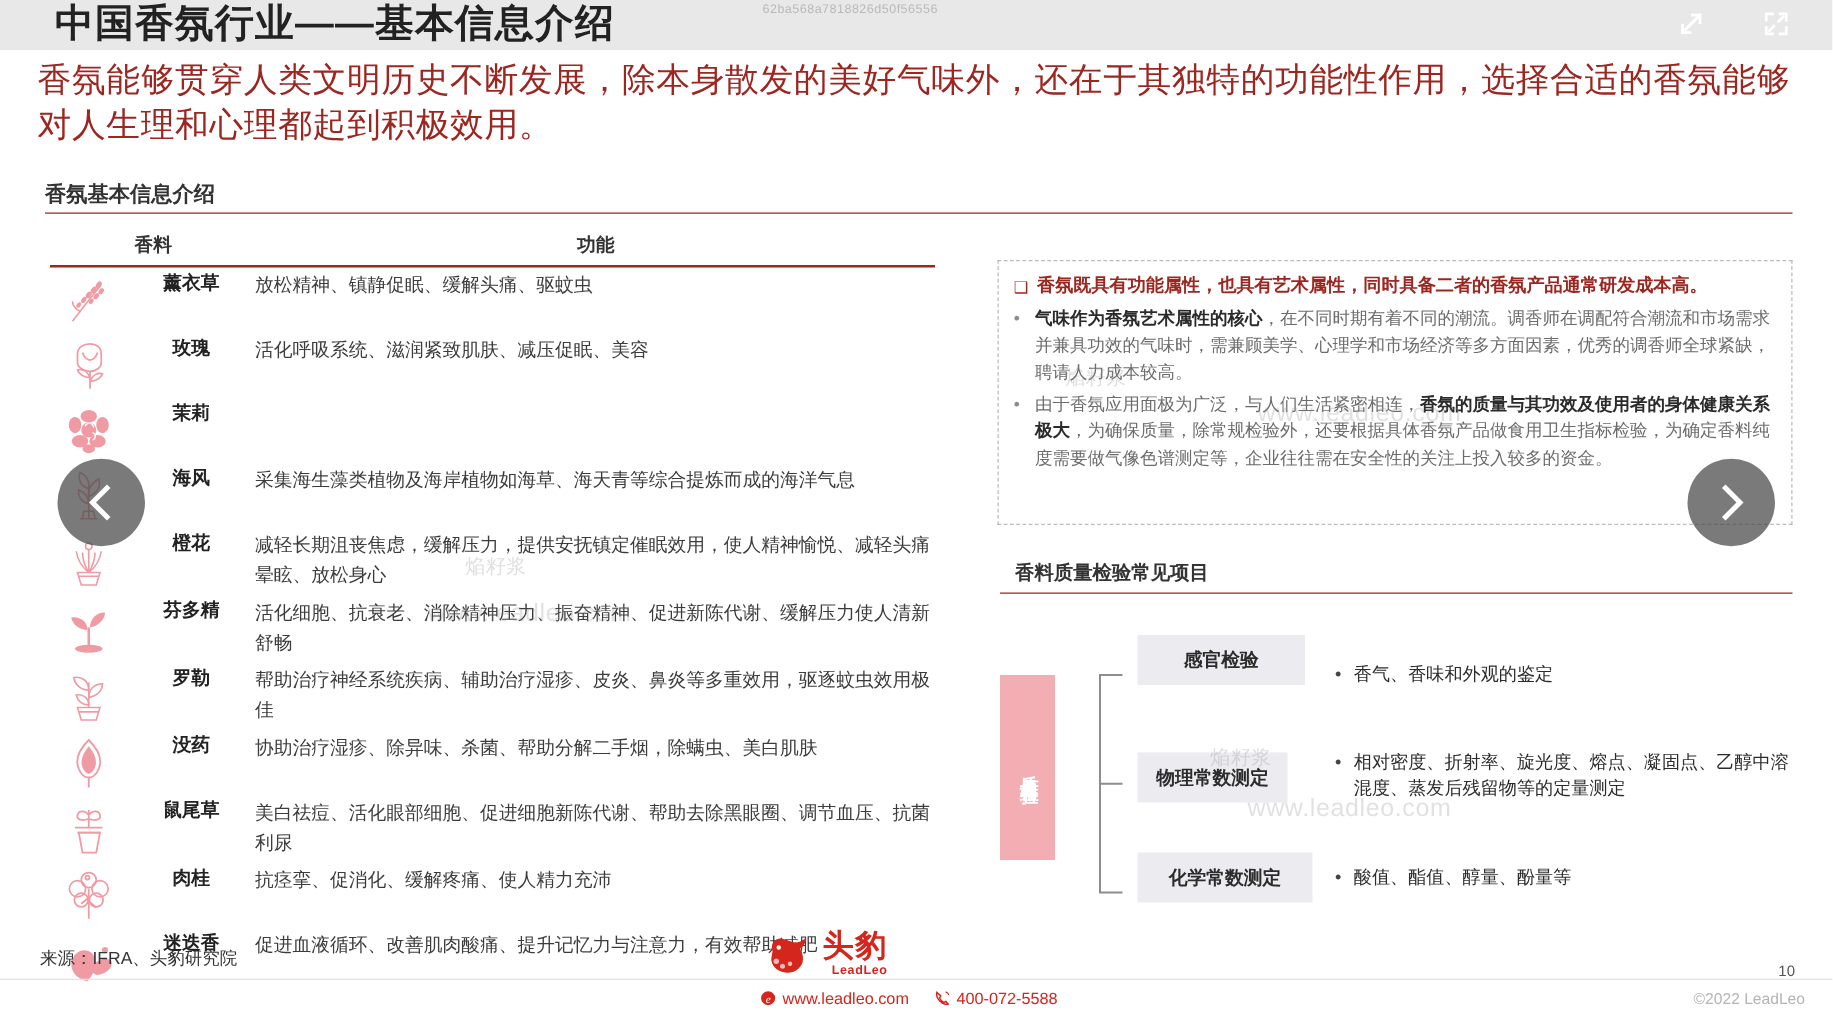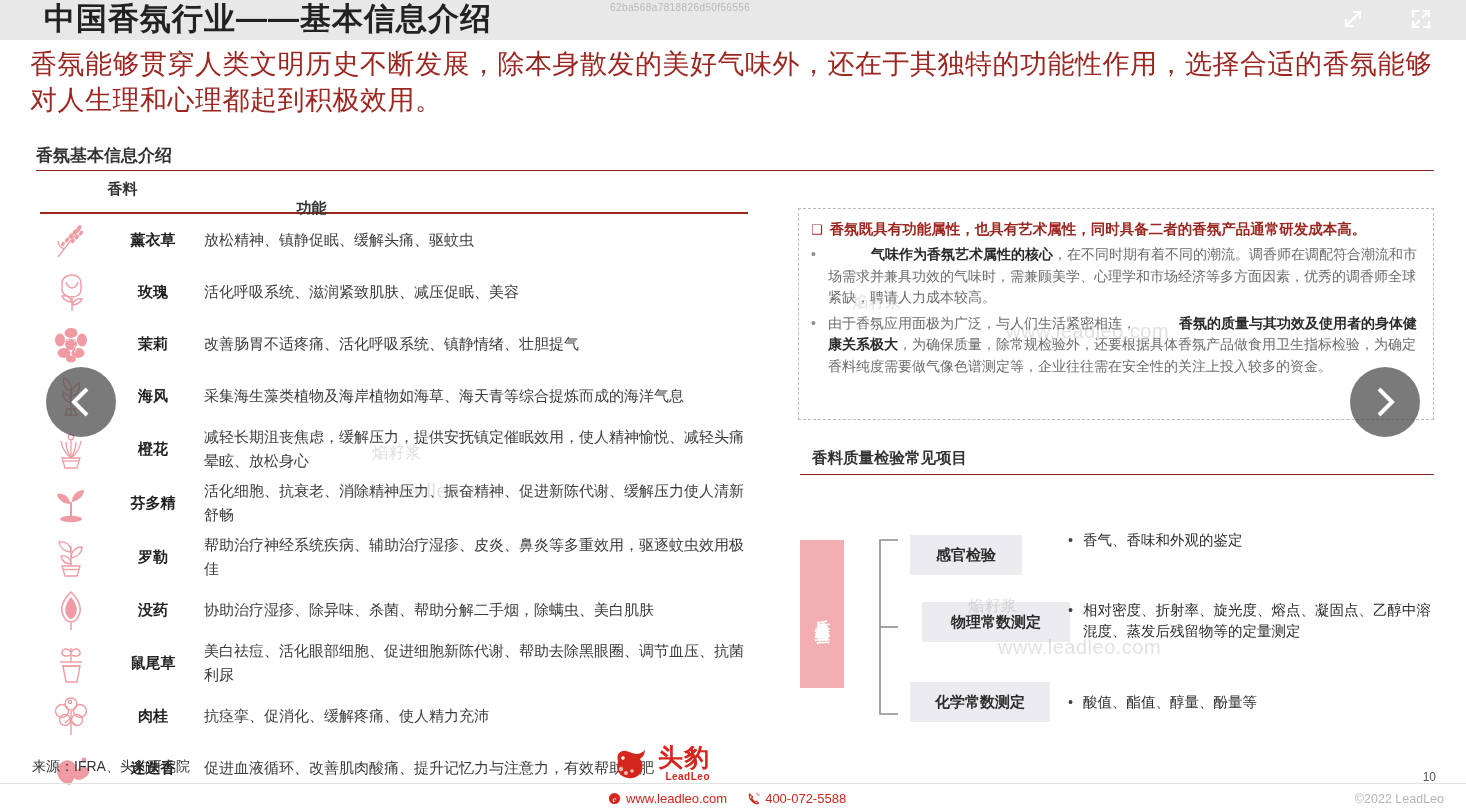--- a/index.html
+++ b/index.html
@@ -41,25 +41,25 @@
     position: absolute; left: 36px; top: 144px;
     font-size: 17px; font-weight: bold; color: #333;
   }
   .sec-rule-left {
     position: absolute; left: 36px; top: 170px; width: 1398px; height: 1px;
     background: #9c2620;
   }
 
   
   .tbl { position: absolute; left: 40px; top: 180px; width: 708px; }
-  .tbl-head { display: flex; height: 32px; align-items: flex-start; flex-direction: column; }
+  .tbl-head { display: flex; height: 32px; align-items: center; }
   .th-a { width: 165px; text-align: center; font-size: 15px; font-weight: bold; color:#333; }
   .th-b { width: 543px; text-align: center; font-size: 15px; font-weight: bold; color:#333; }
   .tbl-rule { height: 2px; background: #9c2620; width: 708px; }
-  .trow { display: flex; align-items: center; min-height: 44px; padding: 3px 0; }
+  .trow { display: flex; min-height: 44px; padding: 3px 0; }
   .cell-icon { width: 62px; flex: 0 0 62px; display:flex; align-items:center; justify-content:center; }
   .cell-icon svg { display:block; }
   .cell-name {
     width: 102px; flex: 0 0 102px; text-align: center;
     font-size: 15px; font-weight: bold; color: #222;
   }
   .cell-fn {
     flex: 1; font-size: 15px; line-height: 24px; color: #3c3c3c;
     padding-right: 4px;
   }
@@ -77,21 +77,21 @@
   .co-head {
     display: flex; gap: 7px; font-size: 14.5px; line-height: 21px;
     font-weight: bold; color: #9c2620;
   }
   .co-sq { flex: 0 0 auto; font-size: 13px; line-height: 21px; }
   .co-item {
     display: flex; gap: 9px; margin-top: 4px;
     font-size: 14px; line-height: 21.5px; color: #6c6c6c;
   }
   .co-bullet { flex:0 0 8px; color:#8c8c8c; font-size: 14px; line-height: 21.5px; }
-  .co-item b { color: #2b2b2b; font-weight: bold; margin-left: 43px; }
+  .co-item b { color: #2b2b2b; font-weight: bold; }
 
   
   .sec-title-right {
     position: absolute; left: 812px; top: 448px;
     font-size: 15.5px; font-weight: bold; color: #333;
   }
   .sec-rule-right {
     position: absolute; left: 800px; top: 474px; width: 634px; height: 1px;
     background: #9c2620;
   }
@@ -103,22 +103,22 @@
   .pillar span {
     writing-mode: vertical-rl; text-orientation: upright;
     color: #fff; font-size: 15px; font-weight: bold; letter-spacing: 3px;
   }
   .brace { position: absolute; left: 68px; top: 42px; }
   .node {
     position: absolute; background: #ececf0; height: 40px;
     display: flex; align-items: center; justify-content: center;
     font-size: 15px; color: #2c2c2c; font-weight: bold;
   }
-  .n1 { left: 110px; top: 45px; width: 112px; justify-content: center; }
-  .n2 { left: 122px; top: 112px; width: 148px; }
+  .n1 { left: 110px; top: 18px; width: 134px; justify-content: center; }
+  .n2 { left: 110px; top: 112px; width: 120px; }
   .n3 { left: 110px; top: 192px; width: 140px; }
   .dtxt { position: absolute; display:flex; gap:10px; font-size: 14.5px; color:#2c2c2c; line-height: 21px; }
   .dtxt .db { color:#444; }
   .t1 { left: 268px; top: 40px; width: 360px; }
   .t2 { left: 268px; top: 110px; width: 372px; }
   .t3 { left: 268px; top: 202px; width: 360px; }
 
   
   .nav {
     position: absolute; width: 70px; height: 70px; border-radius: 50%;
@@ -247,21 +247,20 @@
       <ellipse cx="12" cy="19" rx="5" ry="6.5"></ellipse>
       <ellipse cx="23" cy="38" rx="5" ry="3.5"></ellipse>
     </g>
     <g stroke="#ffffff" stroke-width="1" fill="none">
       <path d="M20 20 C22 16 26 17 27 21"></path>
                 <path d="M26 25 C29 26 29 30 26 31"></path>
     </g>
             </svg>
           </div>
           <div class="cell-name">茉莉</div>
-          <div class="cell-fn">改善肠胃不适疼痛、活化呼吸系统、镇静情绪、壮胆提气</div>
         </div>
         <div class="trow">
           <div class="cell-icon">
             <svg width="46" height="46" viewBox="0 0 46 46">
               <g stroke="#f09ba4" stroke-width="1.3" fill="none">
       <path d="M23 42 L23 16"></path>
       <path d="M23 18 C17 16 14 11 16 5 C21 7 24 12 23 18"></path>
       <path d="M23 24 C29 22 33 17 31 10 C26 13 22 18 23 24"></path>
       <path d="M23 30 C18 29 14 25 15 19 C20 21 23 25 23 30"></path>
       <path d="M16 42 L30 42"></path>

